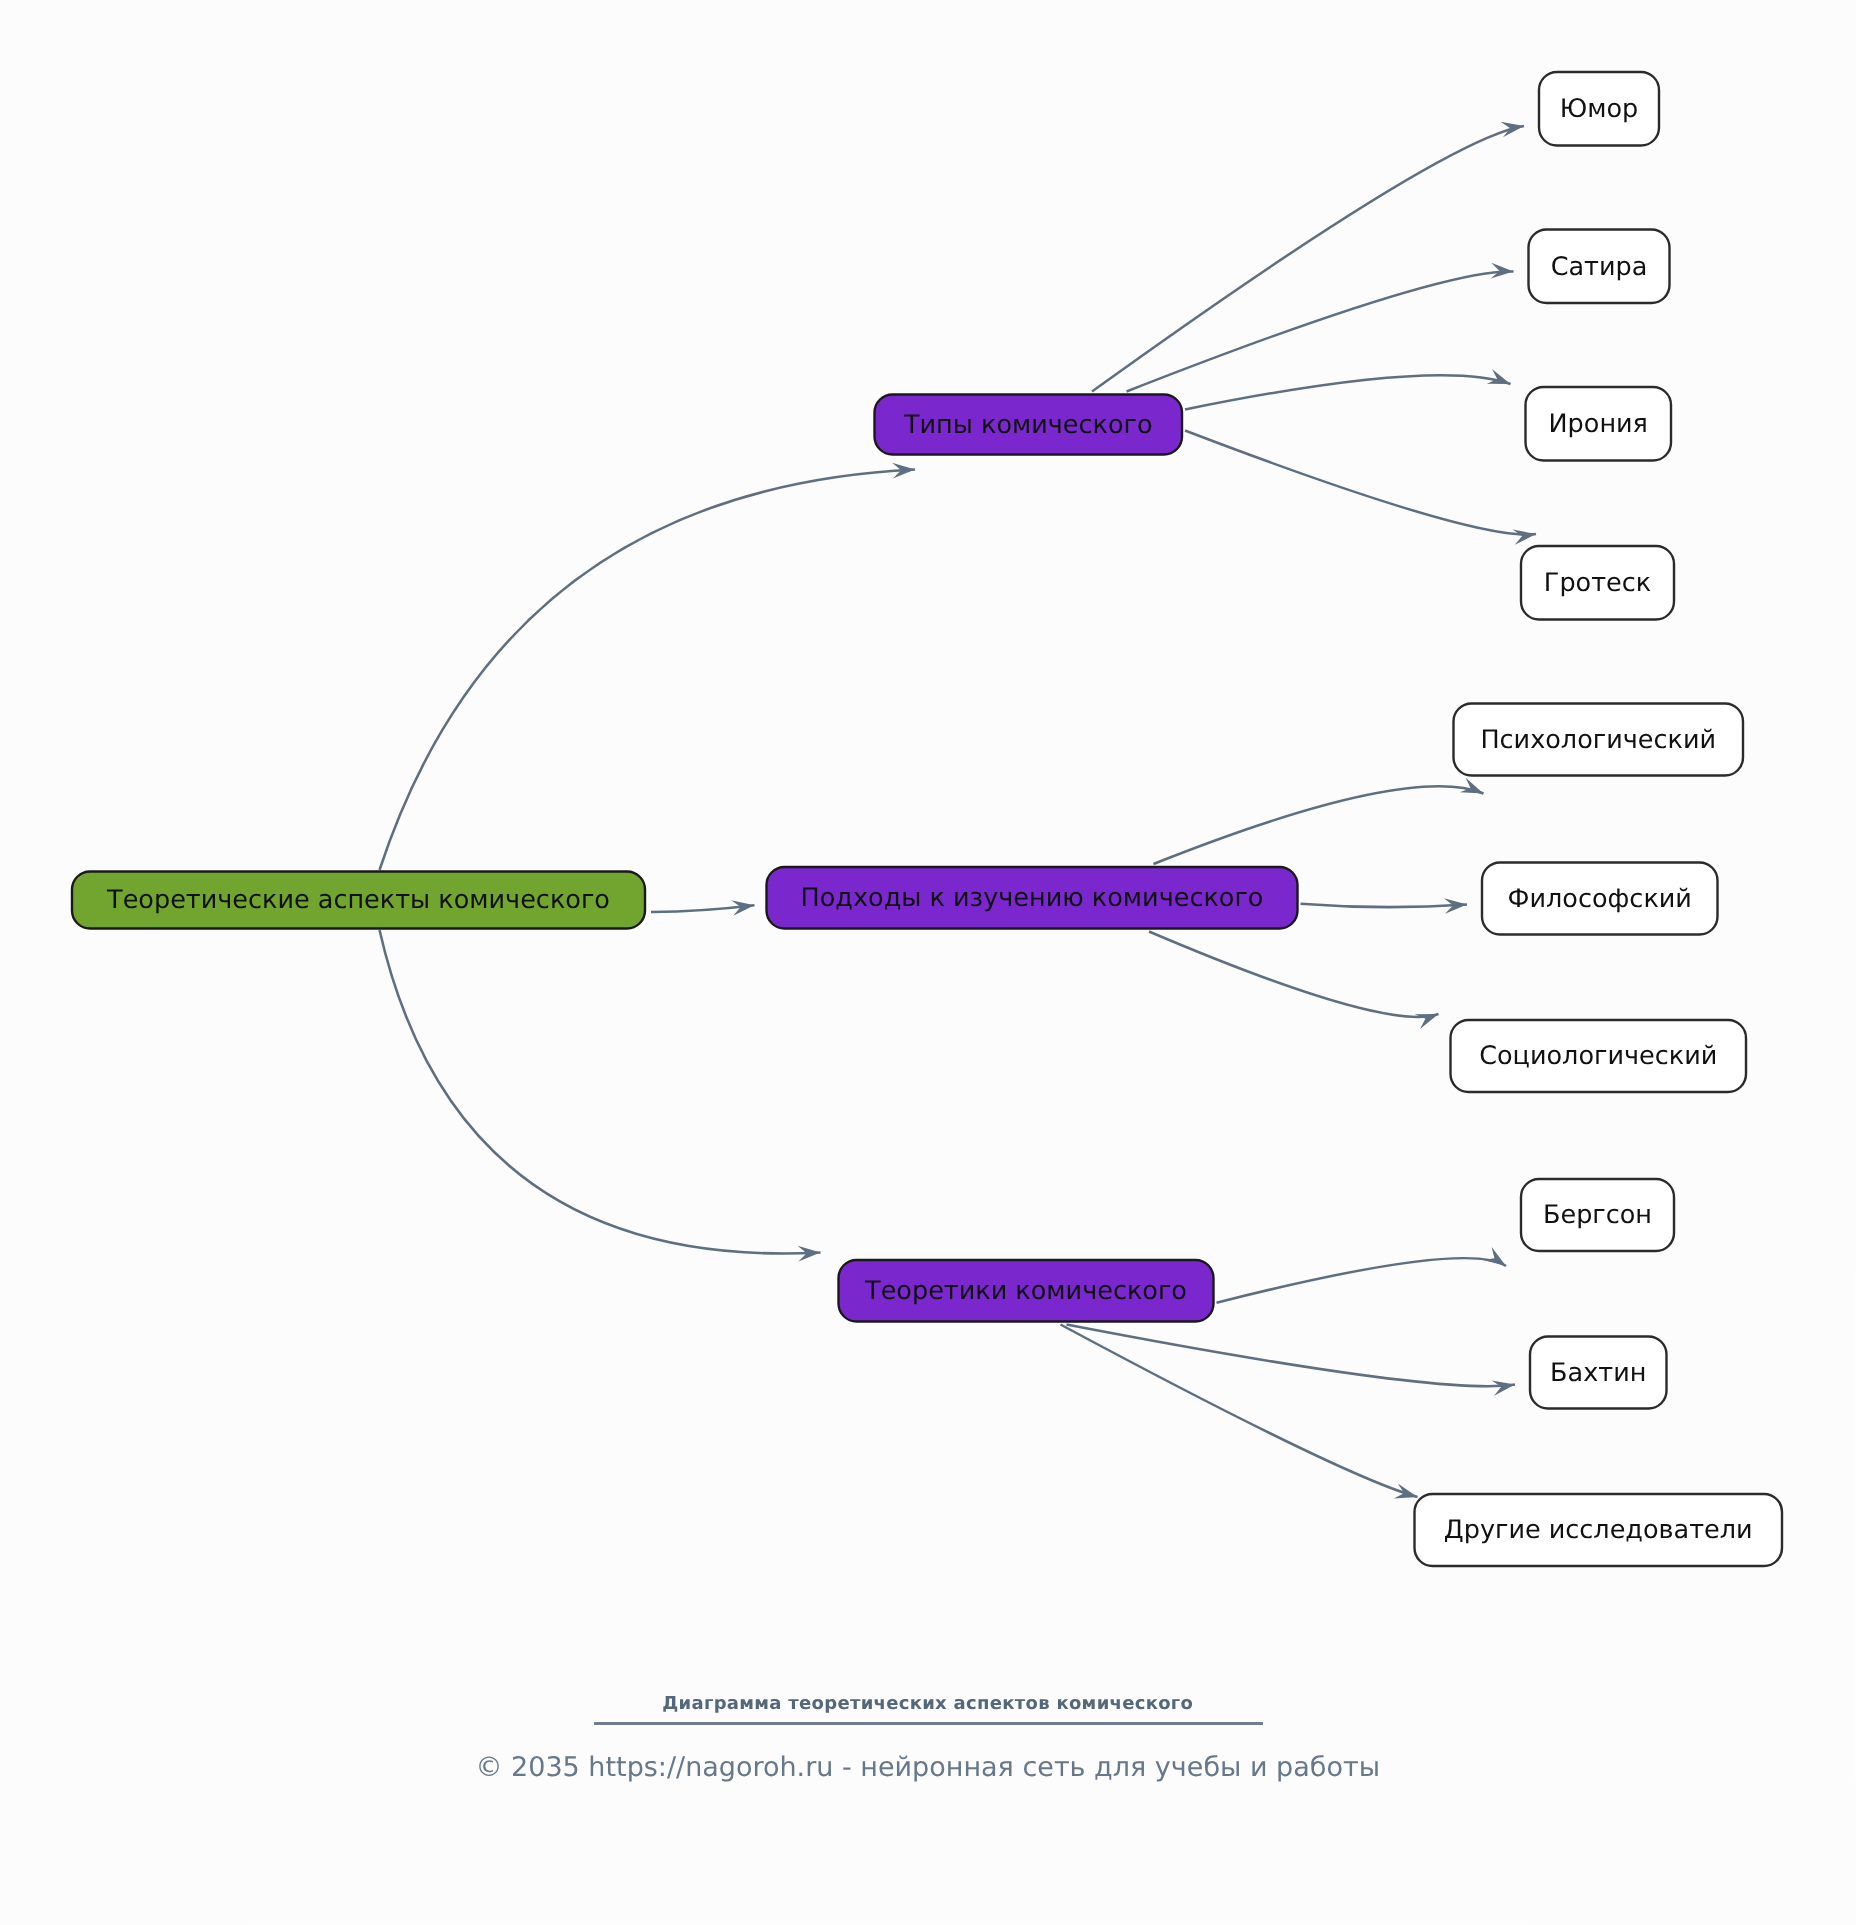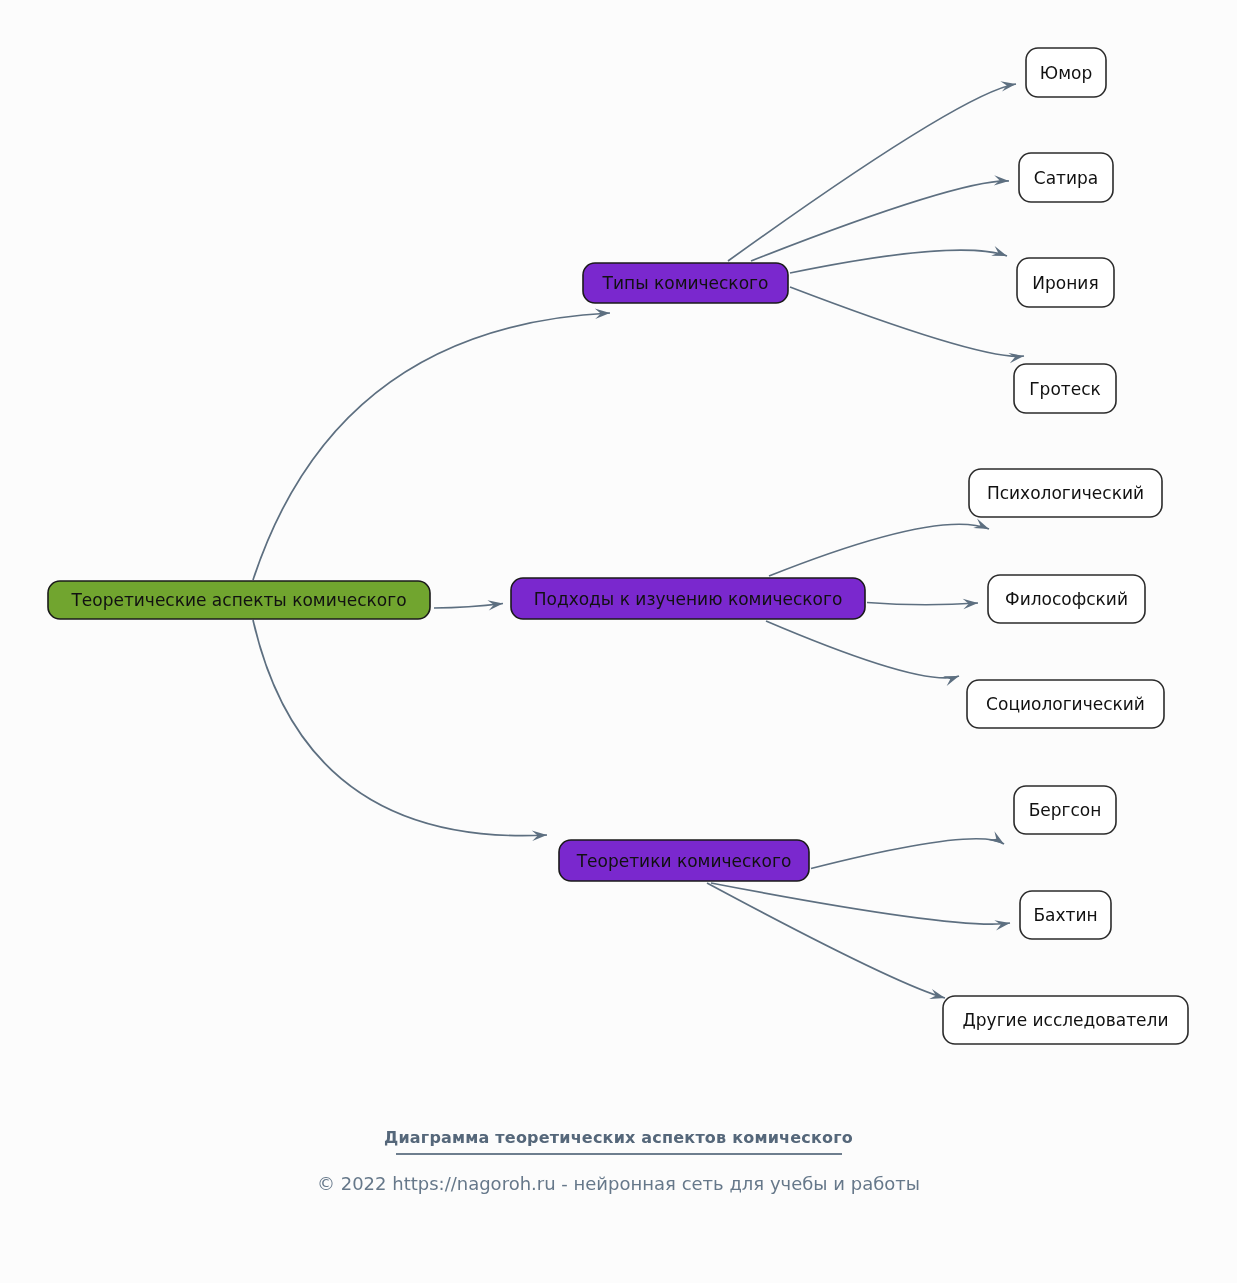--- a/index.html
+++ b/index.html
@@ -46,21 +46,21 @@
     stroke: none;
   }
   .footer {
     position: absolute;
     left: 0;
     width: 1237px;
     text-align: center;
   }
   .footer-title {
     font-family: "DejaVu Sans", sans-serif;
-    font-size: 16px;
+    font-size: 12px;
     font-weight: bold;
     color: #55677a;
     letter-spacing: 0.2px;
   }
   .footer-divider {
     margin: 6px auto 0 auto;
     width: 446px;
     height: 2px;
     background: #55677a;
     opacity: 0.85;
@@ -161,15 +161,15 @@
         <g>
           <rect x="943" y="996" width="245" height="48" rx="12" ry="12" fill="#ffffff" stroke="#2b2b2b" class="node-rect"></rect>
           <text x="1065.5" y="1021" class="node-label" font-size="17">Другие исследователи</text>
         </g>
       </g>
   </svg>
 
   <div class="footer" style="top:1128px;">
     <div class="footer-title">Диаграмма теоретических аспектов комического</div>
     <div class="footer-divider"></div>
-    <div class="footer-copy">© 2022 https://nagoroh.ru - нейронная сеть для учебы и работы</div>
+    <div class="footer-copy">© 2035 https://nagoroh.ru - нейронная сеть для учебы и работы</div>
   </div>
 </div>
 
 </body></html>

